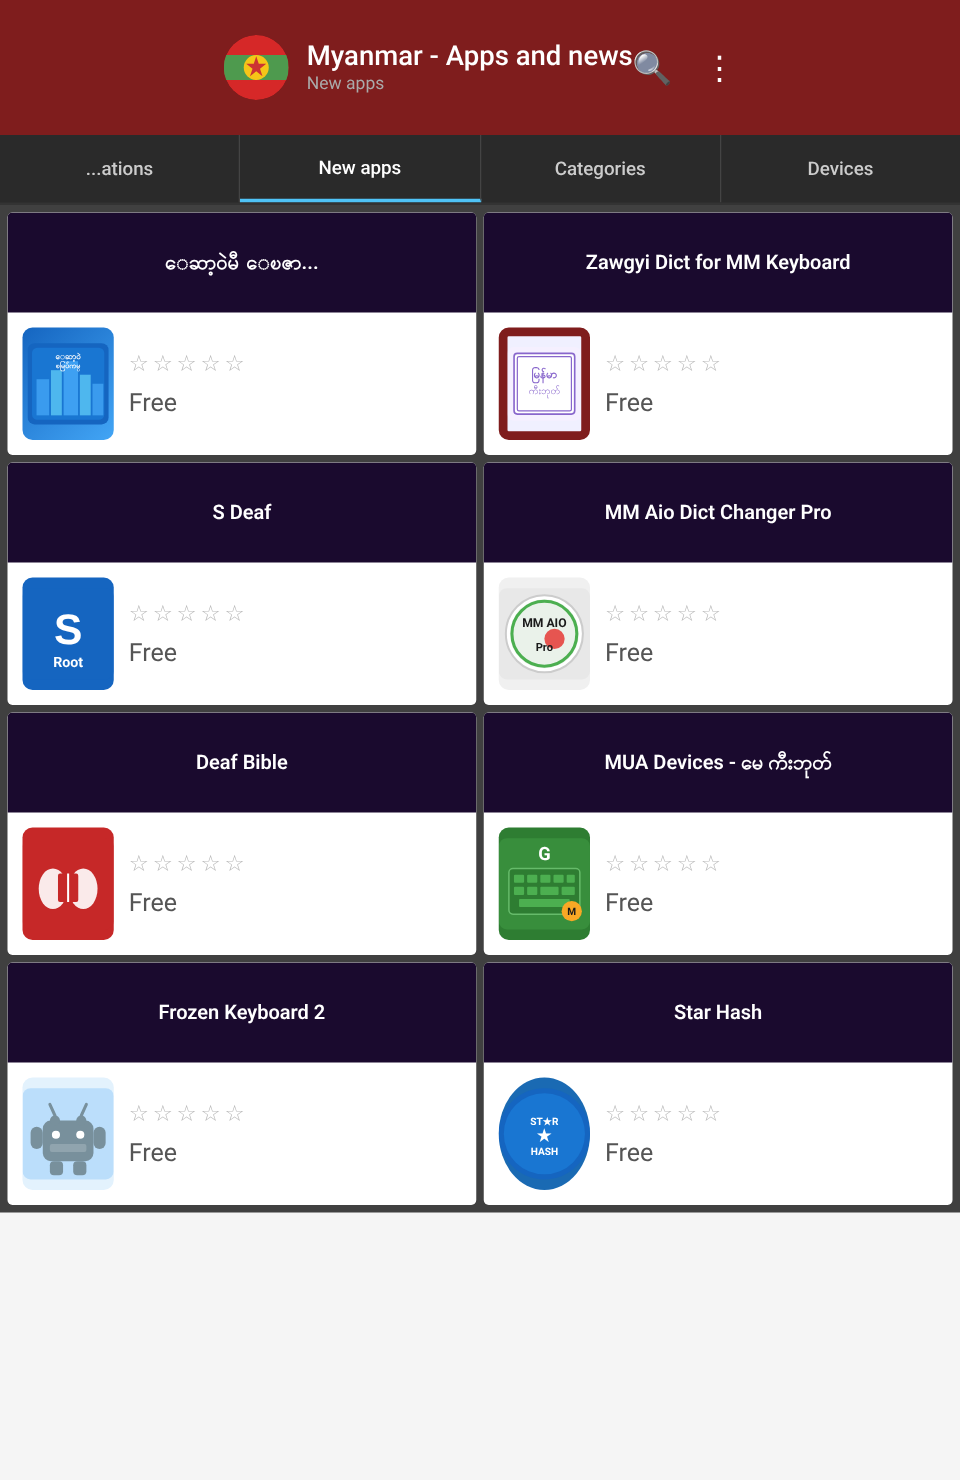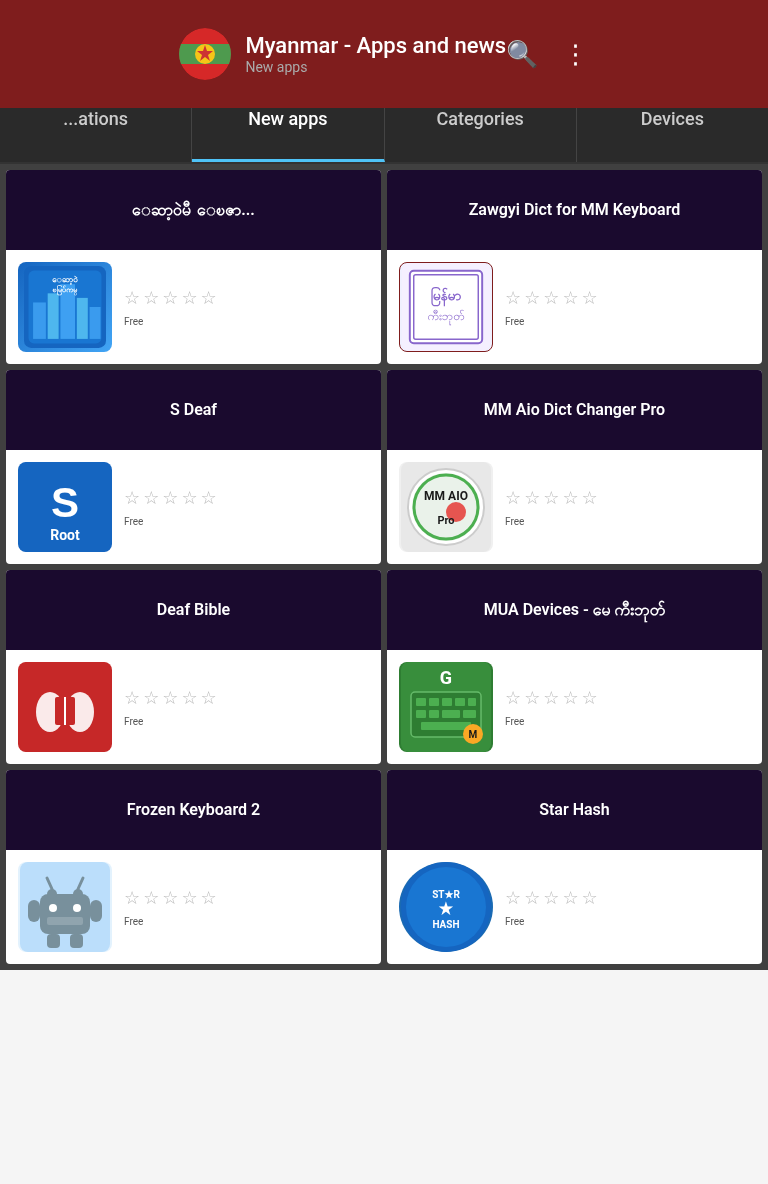--- a/index.html
+++ b/index.html
@@ -62,23 +62,24 @@
     .tabs {
       background: #2a2a2a;
       display: flex;
       height: 56px;
       border-bottom: 2px solid #333;
       overflow: hidden;
     }
     .tab {
       flex: 1;
       display: flex;
+      align-items: center;
       justify-content: center;
       color: #cccccc;
-      font-size: 18px;
+      font-size: 15px;
       font-weight: 500;
       border-right: 1px solid #444;
       cursor: pointer;
       white-space: nowrap;
       padding: 0 8px;
     }
     .tab:last-child { border-right: none; }
     .tab.active {
       color: #ffffff;
       border-bottom: 3px solid #4fc3f7;
@@ -120,21 +121,21 @@
 
     .app-card-body {
       display: flex;
       align-items: center;
       padding: 12px;
       gap: 12px;
       flex: 1;
     }
 
     .app-icon {
-      width: 94px;
+      width: 73px;
       height: 90px;
       flex-shrink: 0;
       border-radius: 8px;
       overflow: hidden;
       display: flex;
       align-items: center;
       justify-content: center;
     }
 
     .app-icon img, .app-icon svg {
@@ -153,40 +154,40 @@
       display: flex;
       gap: 3px;
     }
     .star {
       color: #bbbbbb;
       font-size: 18px;
     }
 
     .app-price {
       color: #555555;
-      font-size: 10px;
+      font-size: 20px;
       font-weight: 400;
     }
 
     
     .icon-myanmar-market {
       background: linear-gradient(135deg, #1565c0, #42a5f5);
       display: flex;
       align-items: center;
       justify-content: center;
       font-size: 11px;
       color: white;
       font-weight: bold;
       text-align: center;
       padding: 4px;
     }
 
     .icon-zawgyi {
       background: #f0f0ff;
-      border: 1px solid #7f1d1d;
+      border: 7px solid #7f1d1d;
       display: flex;
       align-items: center;
       justify-content: center;
     }
 
     .icon-sroot {
       background: #1565c0;
       display: flex;
       align-items: center;
       justify-content: center;

